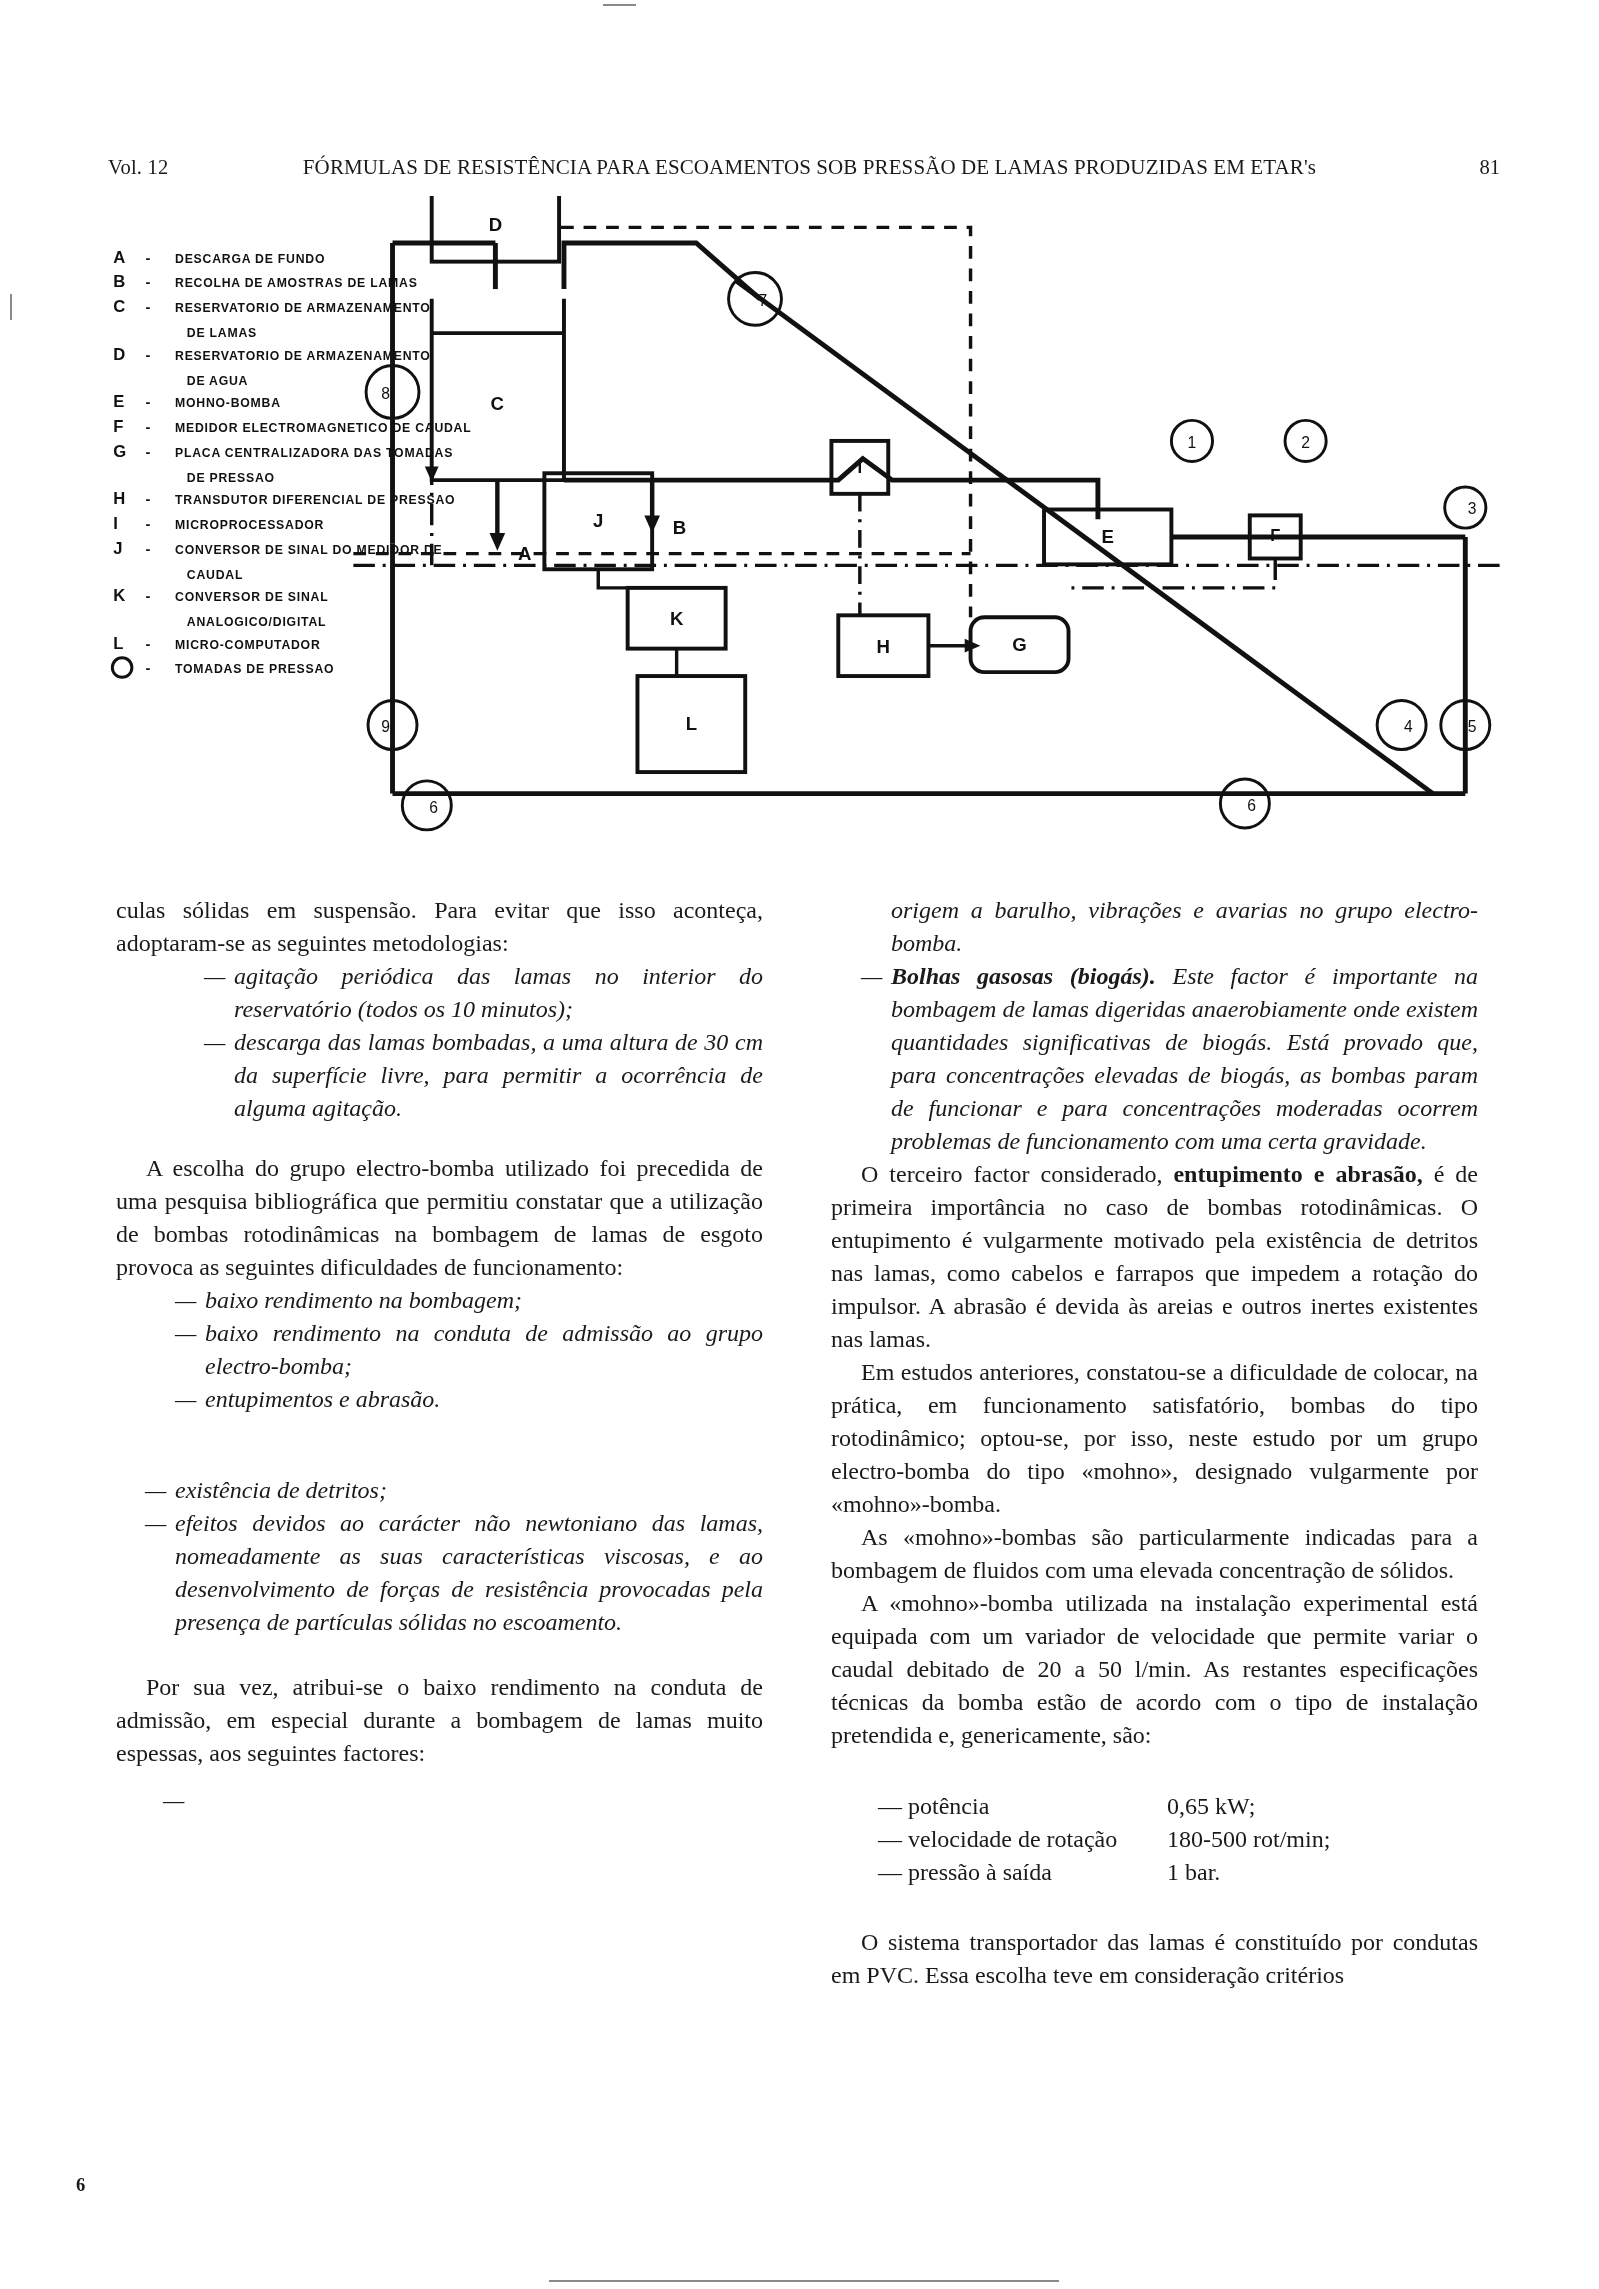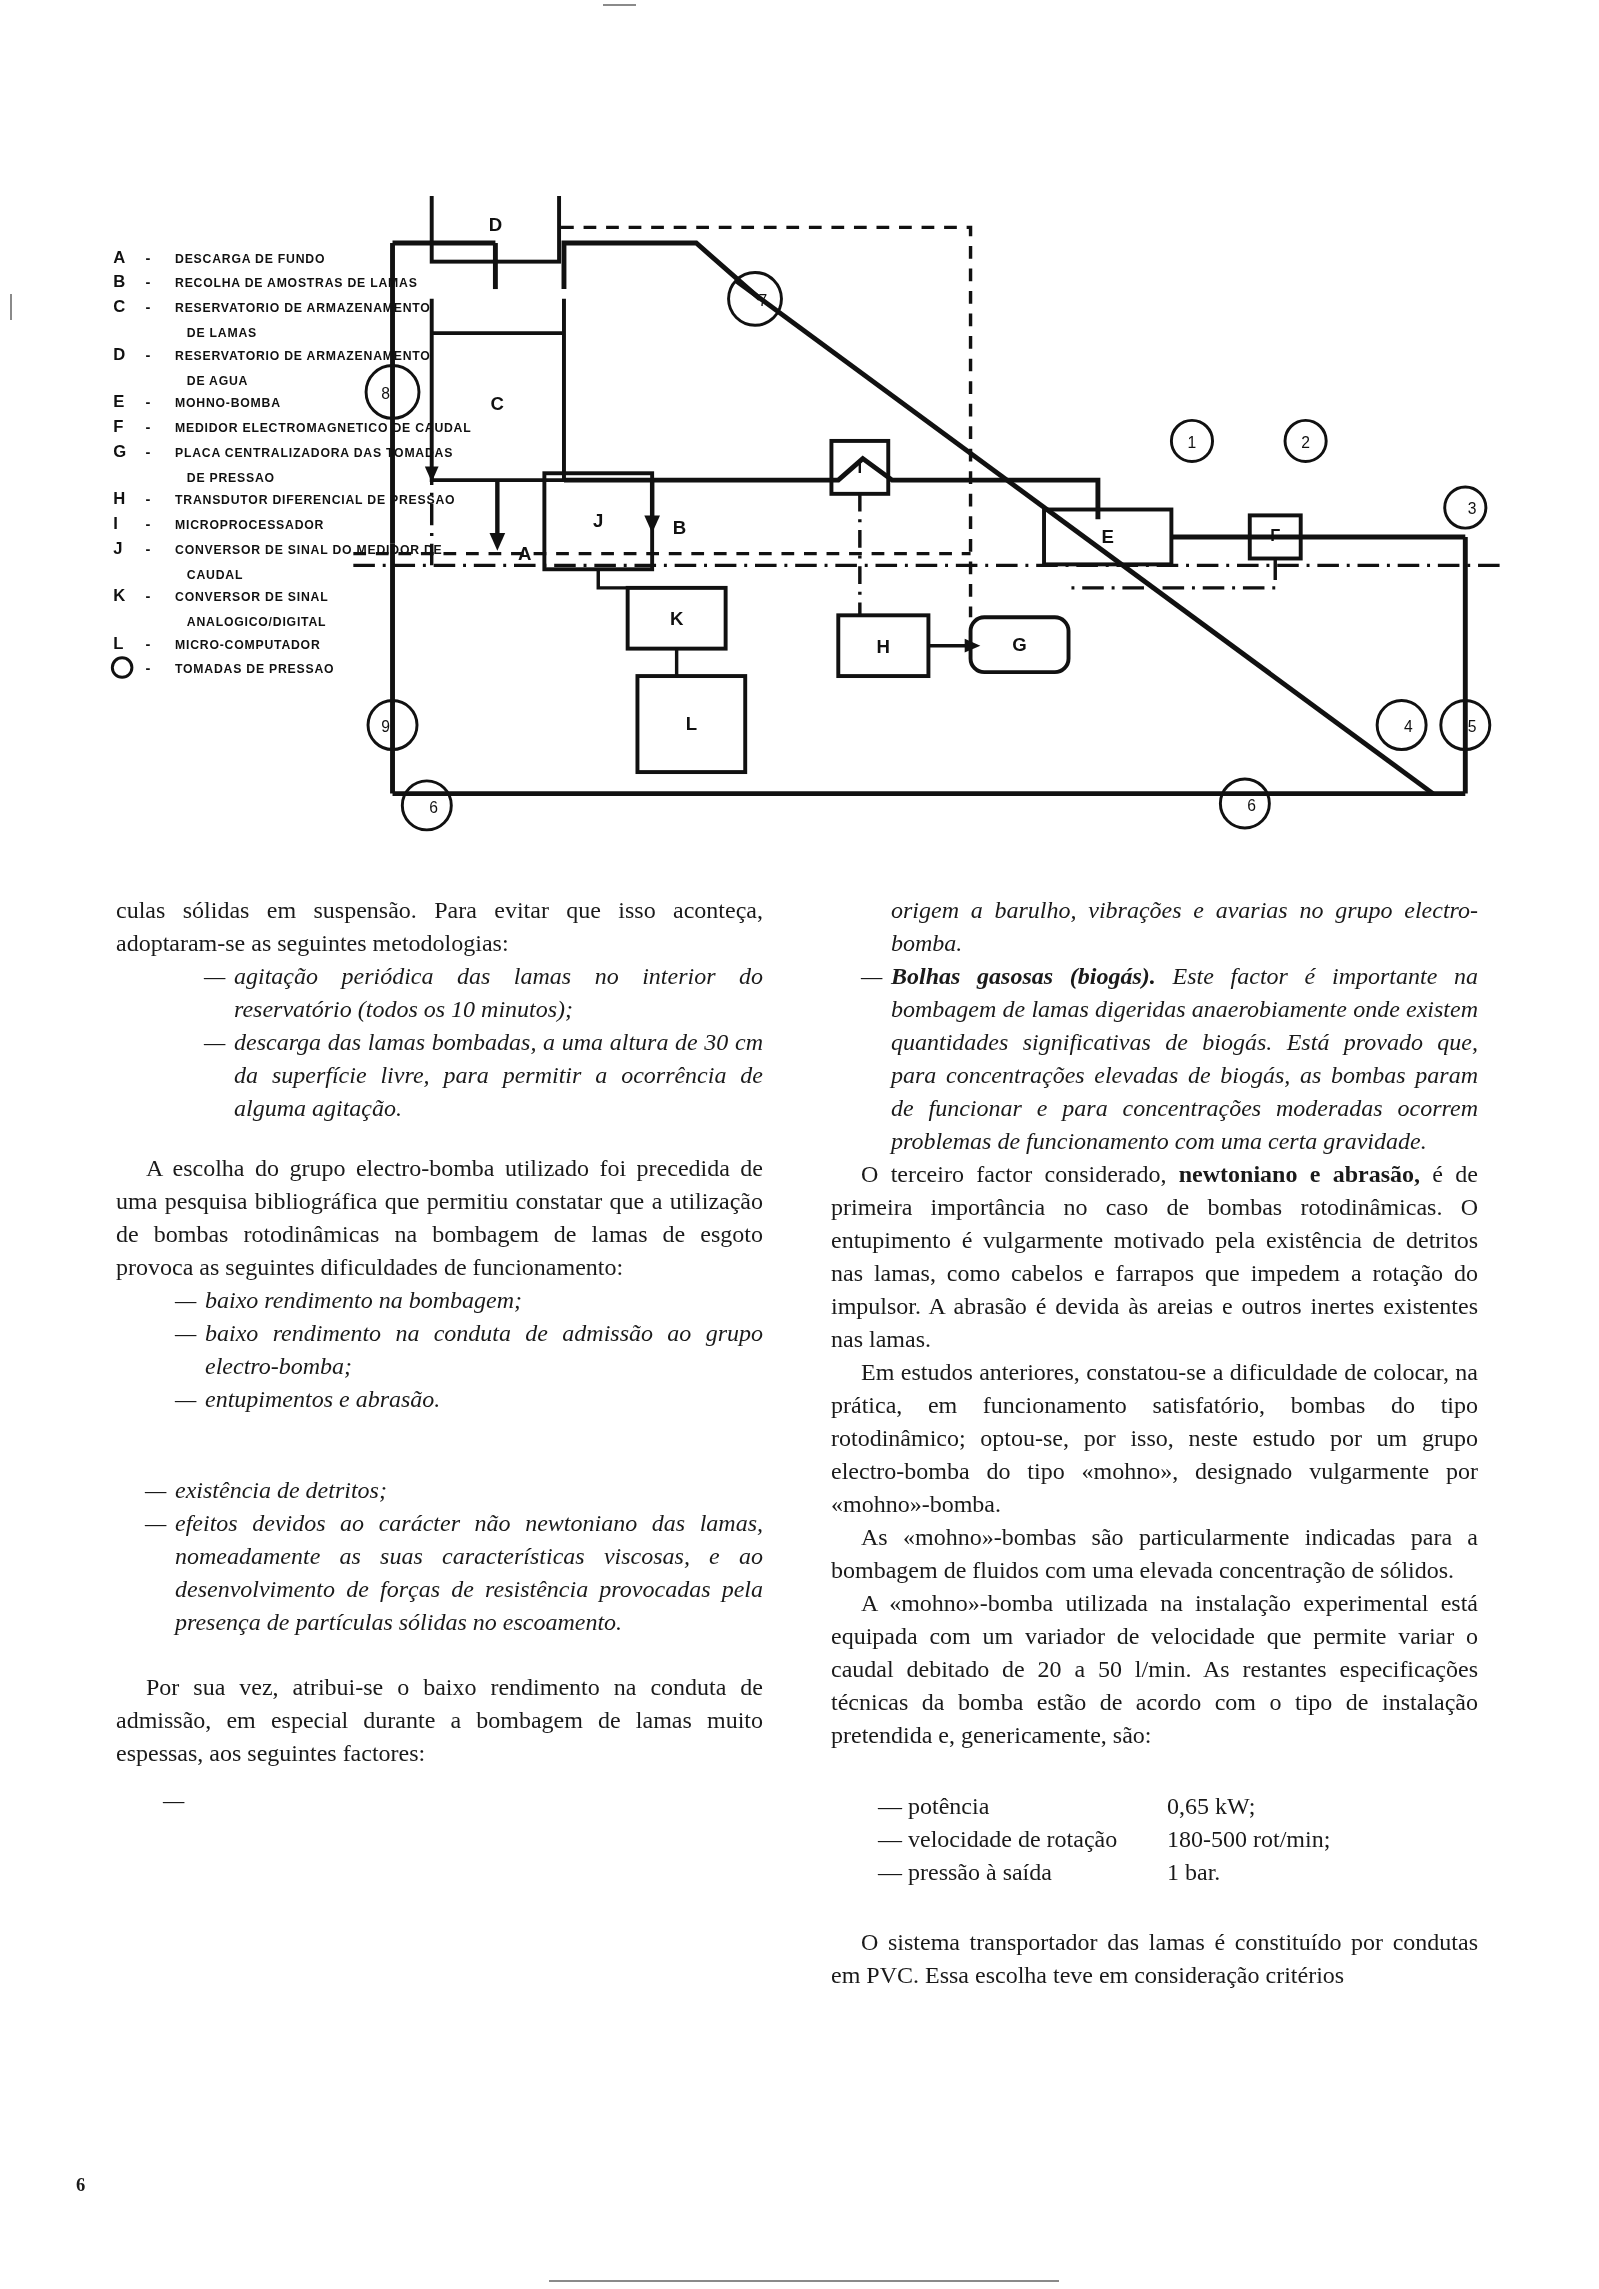--- a/index.html
+++ b/index.html
@@ -144,20 +144,25 @@
 </head>
 <body>
 
 <div class="page">
   <div class="sheet">
 
     <div class="edge-mark" style="left:603px; top:3.9px; width:33px; height:2px;"></div>
     <div class="edge-mark" style="left:9.8px; top:294px; width:2px; height:25.5px;"></div>
     <div class="edge-mark" style="left:549px; top:2280px; width:510px; height:2px;"></div>
 
+    <div class="runhead">
+      <span class="vol">Vol. 12</span>
+      <span class="title">FÓRMULAS DE RESISTÊNCIA PARA ESCOAMENTOS SOB PRESSÃO DE LAMAS PRODUZIDAS EM ETAR's</span>
+      <span class="folio">81</span>
+    </div>
 
     <div class="figure">
       <svg class="figsvg" width="1392" height="676" viewBox="0 0 1420 690">
         <g fill="none" stroke="#111" stroke-width="5" stroke-linecap="butt">
 
           <path d="M 290 48 L 290 355"></path>
           <path d="M 290 48 L 395 48"></path>
           <path d="M 395 48 L 395 95"></path>
           <path d="M 465 95 L 465 48 L 600 48 L 665 105"></path>
 
@@ -406,21 +411,21 @@
       <ul class="dashlist" style="margin-left:30px">
         <li style="padding-left:30px;list-style:none">
           <span>origem a barulho, vibrações e avarias no grupo electro-bomba.</span>
         </li>
         <li>
           <span class="dash">—</span>
           <span><b class="run">Bolhas gasosas (biogás).</b><span> Este factor é importante na bombagem de lamas digeridas anaerobiamente onde existem quantidades significativas de biogás. Está provado que, para concentrações elevadas de biogás, as bombas param de funcionar e para concentrações moderadas ocorrem problemas de funcionamento com uma certa gravidade.</span></span>
         </li>
       </ul>
 
-      <p><span>O terceiro factor considerado, </span><b class="run">newtoniano e abrasão,</b><span> é de primeira importância no caso de bombas rotodinâmicas. O entupimento é vulgarmente motivado pela existência de detritos nas lamas, como cabelos e farrapos que impedem a rotação do impulsor. A abrasão é devida às areias e outros inertes existentes nas lamas.</span></p>
+      <p><span>O terceiro factor considerado, </span><b class="run">entupimento e abrasão,</b><span> é de primeira importância no caso de bombas rotodinâmicas. O entupimento é vulgarmente motivado pela existência de detritos nas lamas, como cabelos e farrapos que impedem a rotação do impulsor. A abrasão é devida às areias e outros inertes existentes nas lamas.</span></p>
 
       <p>Em estudos anteriores, constatou-se a dificuldade de colocar, na prática, em funcionamento satisfatório, bombas do tipo rotodinâmico; optou-se, por isso, neste estudo por um grupo electro-bomba do tipo «mohno», designado vulgarmente por «mohno»-bomba.</p>
 
       <p>As «mohno»-bombas são particularmente indicadas para a bombagem de fluidos com uma elevada concentração de sólidos.</p>
 
       <p>A «mohno»-bomba utilizada na instalação experimental está equipada com um variador de velocidade que permite variar o caudal debitado de 20 a 50 l/min. As restantes especificações técnicas da bomba estão de acordo com o tipo de instalação pretendida e, genericamente, são:</p>
 
       <div class="gap-s"></div>
 
       <ul class="speclist">

